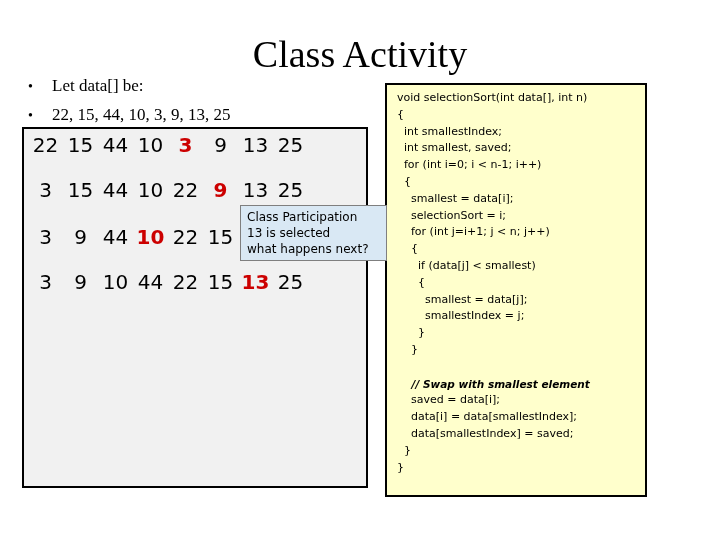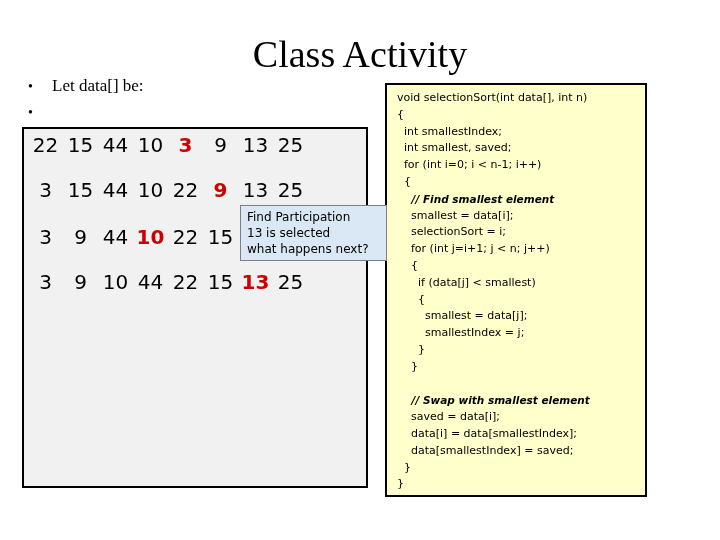--- a/index.html
+++ b/index.html
@@ -107,20 +107,21 @@
 
   <div class="title">Class Activity</div>
 
   <div class="bullets">
     <div class="bullet-line">
       <span class="bullet-dot">•</span>
       <span>Let data[] be:</span>
     </div>
     <div class="bullet-line">
       <span class="bullet-dot">•</span>
+      <span>22, 15, 44, 10, 3, 9, 13, 25</span>
     </div>
   </div>
 
   <div class="steps-box">
       <div class="num-row row-0">
         <span class="num-cell">22</span>
         <span class="num-cell">15</span>
         <span class="num-cell">44</span>
         <span class="num-cell">10</span>
         <span class="num-cell hl">3</span>
@@ -152,33 +153,32 @@
         <span class="num-cell">10</span>
         <span class="num-cell">44</span>
         <span class="num-cell">22</span>
         <span class="num-cell">15</span>
         <span class="num-cell hl">13</span>
         <span class="num-cell">25</span>
       </div>
     </div>
 
   <div class="callout">
-      <div>Find Participation</div>
+      <div>Class Participation</div>
       <div>13 is selected</div>
       <div>what happens next?</div>
     </div>
 
   <div class="code-panel">
       <div class="code-line">void selectionSort(int data[], int n)</div>
       <div class="code-line">{</div>
       <div class="code-line">  int smallestIndex;</div>
       <div class="code-line">  int smallest, saved;</div>
       <div class="code-line">  for (int i=0; i &lt; n-1; i++)</div>
       <div class="code-line">  {</div>
-      <div class="code-line comment">    // Find smallest element</div>
       <div class="code-line">    smallest = data[i];</div>
       <div class="code-line">    selectionSort = i;</div>
       <div class="code-line">    for (int j=i+1; j &lt; n; j++)</div>
       <div class="code-line">    {</div>
       <div class="code-line">      if (data[j] &lt; smallest)</div>
       <div class="code-line">      {</div>
       <div class="code-line">        smallest = data[j];</div>
       <div class="code-line">        smallestIndex = j;</div>
       <div class="code-line">      }</div>
       <div class="code-line">    }</div>

